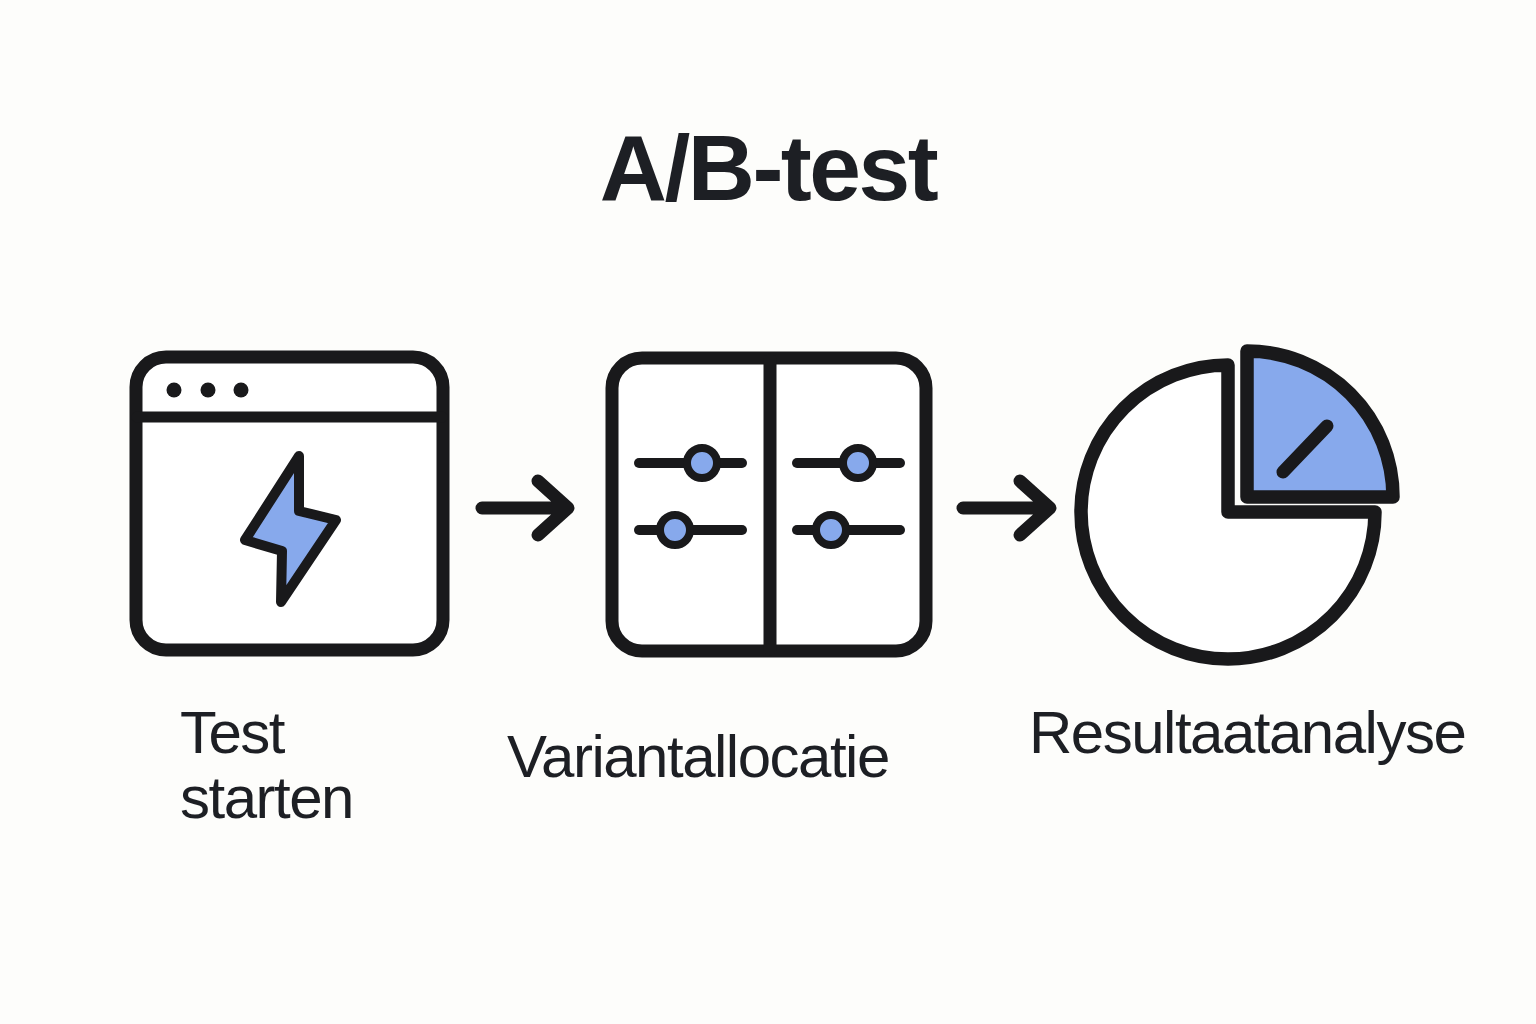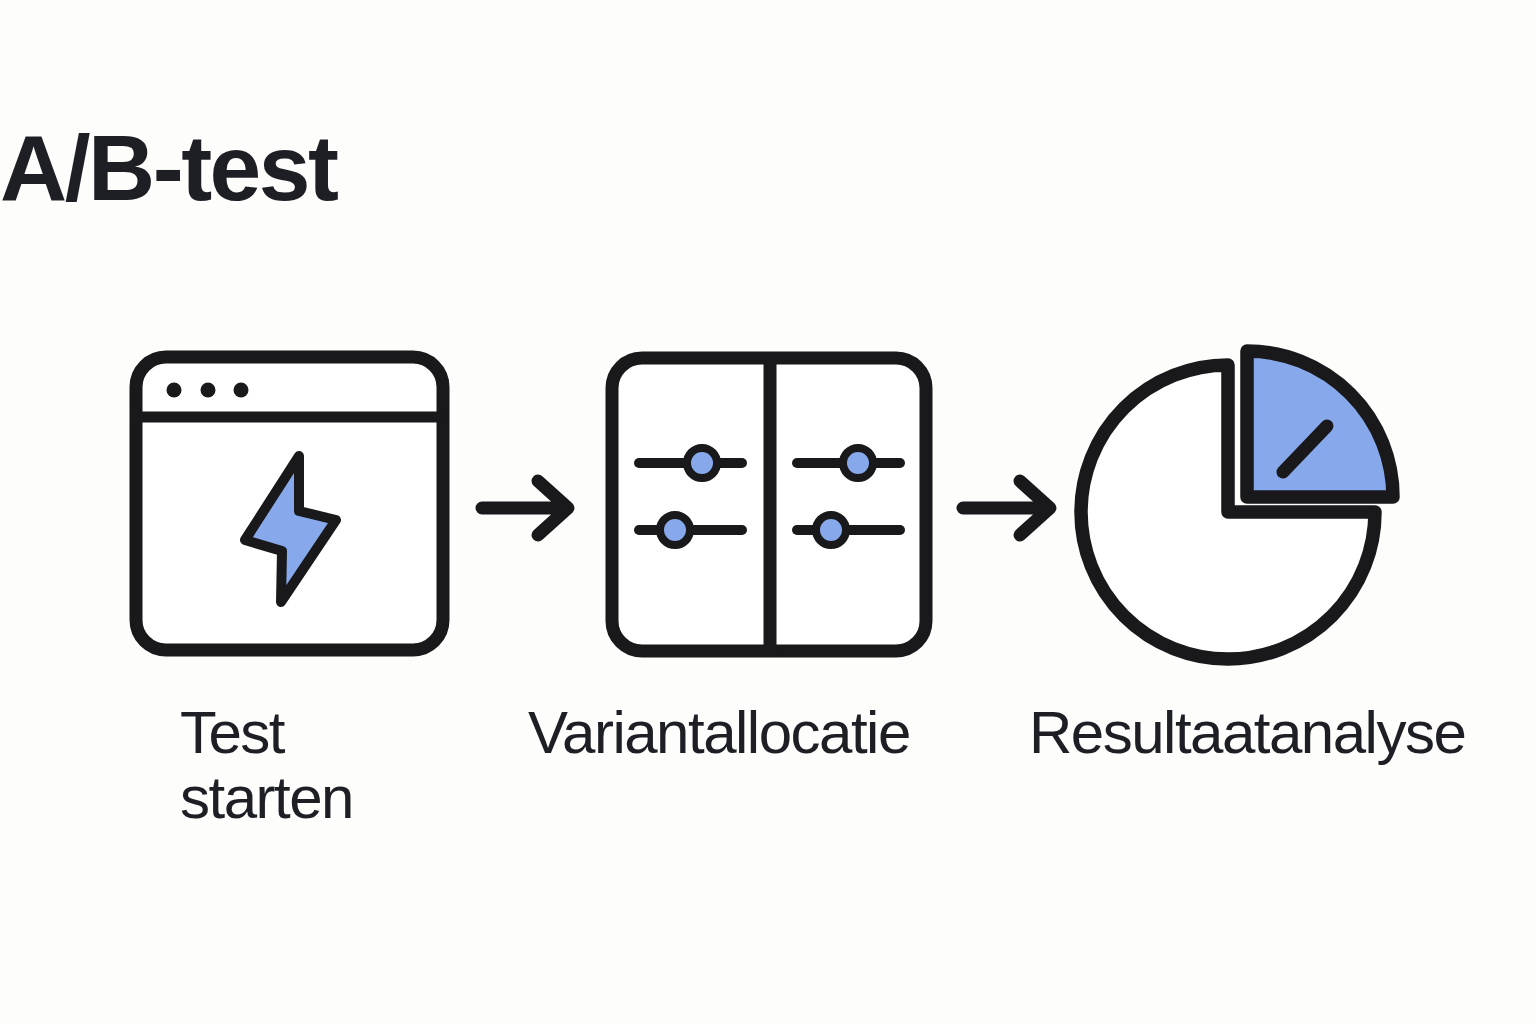--- a/index.html
+++ b/index.html
@@ -13,39 +13,39 @@
   body {
     background: var(--bg);
     font-family: "Liberation Sans", "DejaVu Sans", sans-serif;
     color: var(--text);
     position: relative;
   }
   .canvas { position: absolute; inset: 0; }
   .diagram-title {
     position: absolute;
     top: 122px; left: 0; width: 100%;
-    text-align: left;
+    text-align: center;
     font-size: 93px;
     font-weight: 700;
     letter-spacing: -2.5px;
     line-height: 1;
     color: var(--text);
   }
   .icons-layer { position: absolute; inset: 0; }
   .step-label {
     position: absolute;
     top: 700px;
     font-size: 60px;
     font-weight: 400;
     letter-spacing: -1.5px;
     line-height: 1.09;
     color: var(--text);
   }
   .step-label.s1 { left: 180px; width: 220px; }
-  .step-label.s2 { left: 528px; width: 520px; }
+  .step-label.s2 { left: 507px; width: 520px; margin-top: 24px; }
   .step-label.s3 { left: 1029px; width: 520px; }
 
   
   .ink-stroke { stroke: var(--ink); fill: none; stroke-linejoin: round; stroke-linecap: round; }
   .ink-fill   { fill: var(--ink); }
   .white-fill { fill: #ffffff; }
   .accent-fill { fill: var(--accent); }
 </style>
 </head>
 <body>

